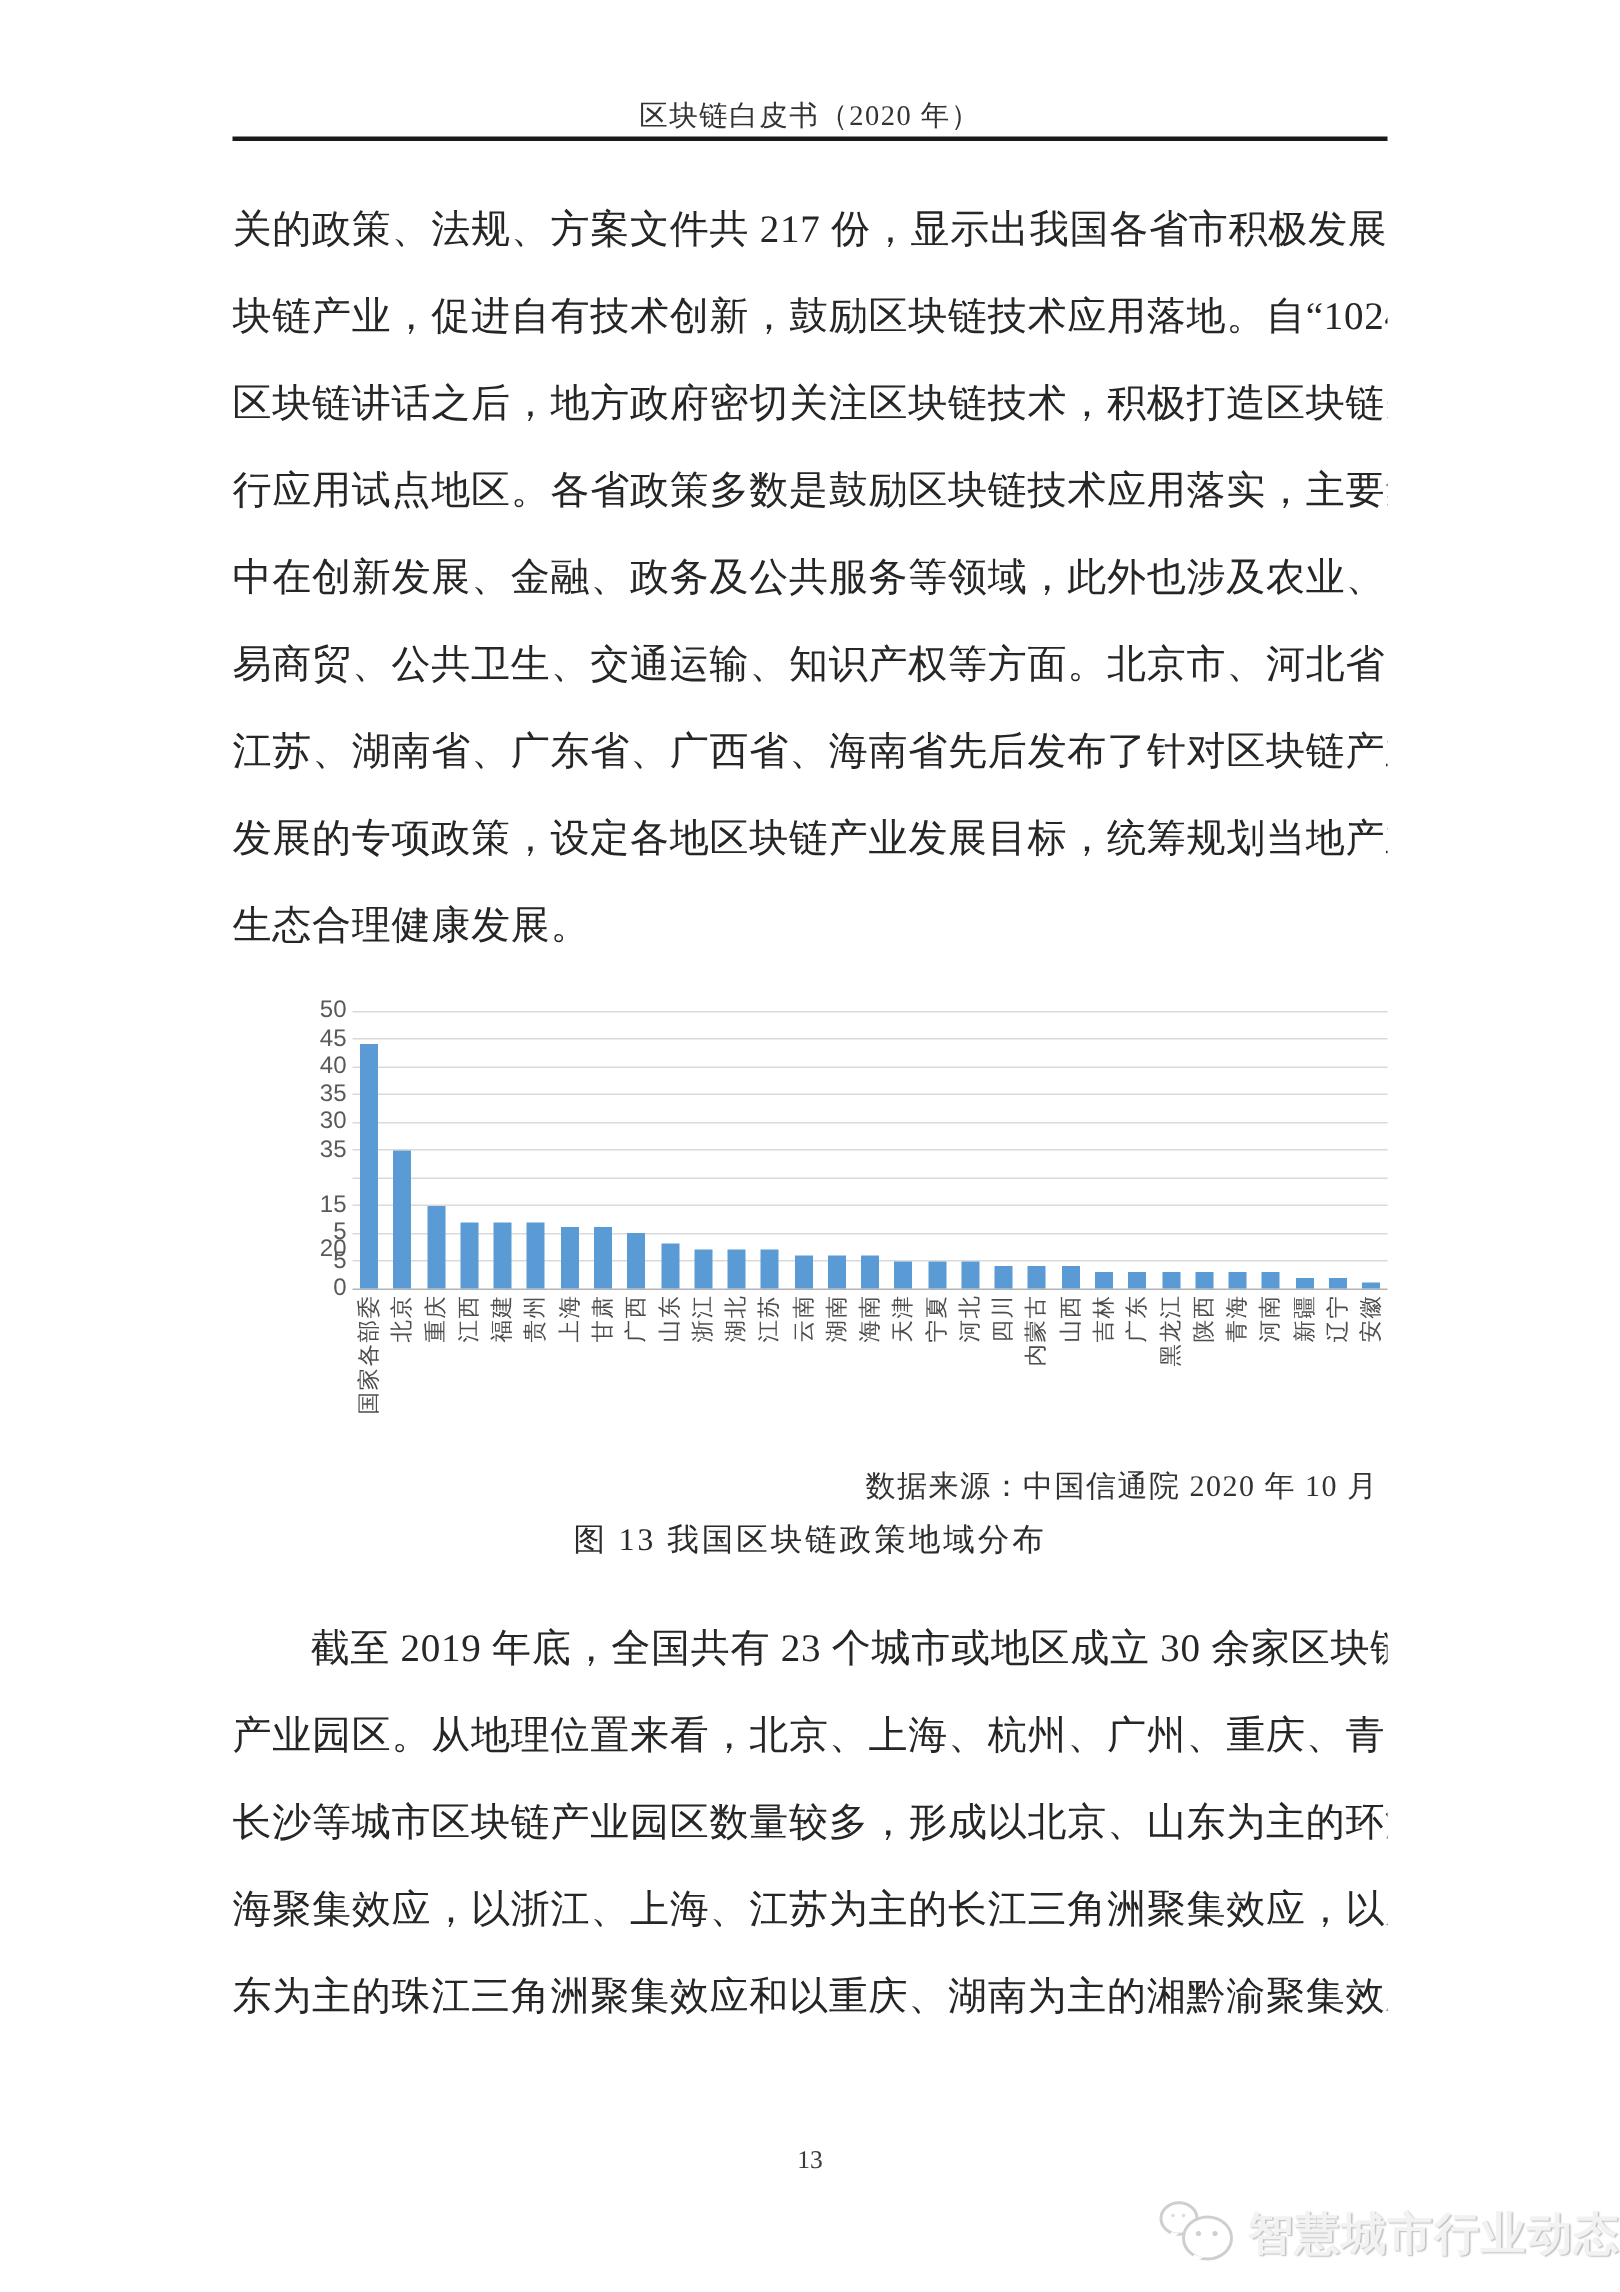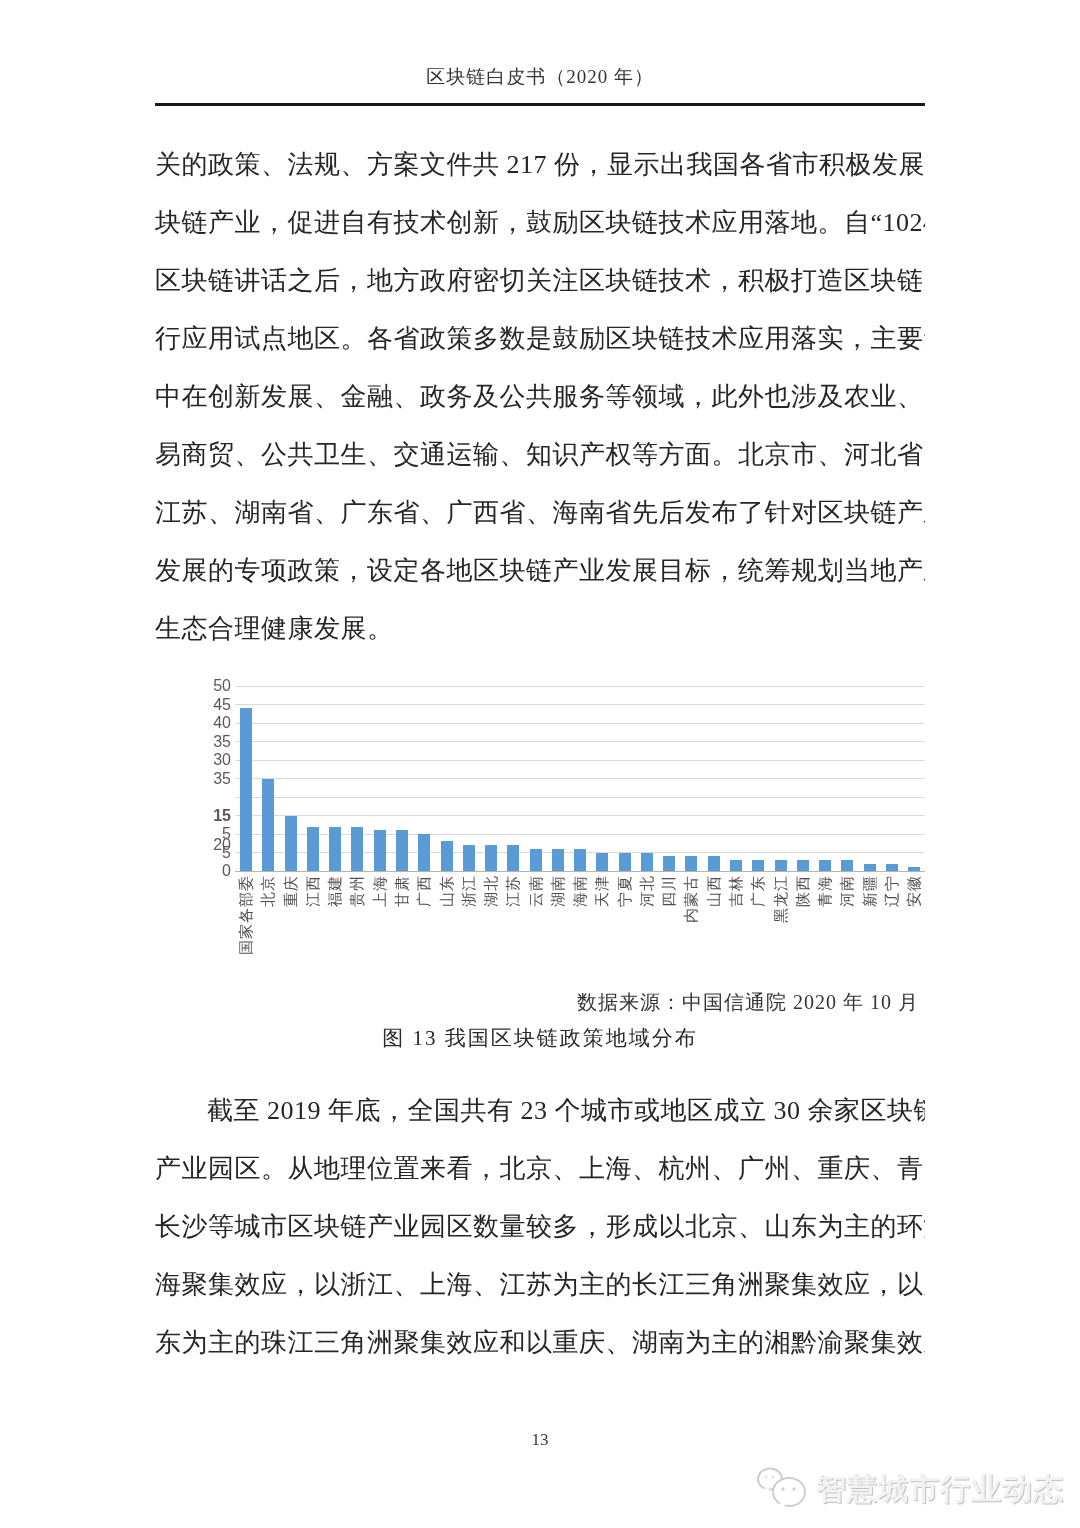--- a/index.html
+++ b/index.html
@@ -7,21 +7,21 @@
     width:1080px;height:1528px;
     background:#ffffff;
     font-family:"Liberation Serif","DejaVu Serif",serif;
     color:#262626;
     position:relative;
     overflow:hidden;
   }
   .page{padding:64px 155px 0 155px;position:relative;}
 
   
-  .doc-header{text-align:center;font-size:19px;color:#333;letter-spacing:1px;padding-bottom:13px;}
+  .doc-header{text-align:center;font-size:19px;color:#333;letter-spacing:1px;padding-bottom:1px;}
   .header-rule{border-bottom:3px solid #1a1a1a;height:0;}
 
   
   .para{margin-top:30px;}
   .bodyline{
     font-size:26px;
     line-height:58px;
     height:58px;
     letter-spacing:0.5px;
     text-align:justify;
@@ -59,21 +59,21 @@
     white-space:nowrap;
     font-size:15px;color:#4d4d4d;letter-spacing:1px;
   }
 
   .source-note{margin-top:16px;text-align:right;font-size:20px;color:#333;padding-right:6px;letter-spacing:1px;}
   .fig-caption{margin-top:8px;text-align:center;font-size:21px;color:#2b2b2b;letter-spacing:2px;}
 
   
   .page-number{position:absolute;left:0;right:0;bottom:78px;text-align:center;font-size:17px;color:#3a3a3a;margin-top:40px;}
   .watermark{
-    position:absolute;right:16px;bottom:16px;
+    position:absolute;right:0;bottom:16px;
     display:flex;align-items:center;gap:6px;
     color:#f2f2f2;
     font-size:30px;font-weight:bold;letter-spacing:1px;
     text-shadow:1px 1px 1px #bdbdbd, -1px -1px 1px #ffffff;
     font-family:"Liberation Sans","DejaVu Sans",sans-serif;
   }
   .watermark svg{display:block;}
 </style>
 </head>
 <body>
@@ -94,21 +94,21 @@
       <div class="bodyline">发展的专项政策，设定各地区块链产业发展目标，统筹规划当地产业</div>
       <div class="bodyline short">生态合理健康发展。</div>
     </div>
 
   <div class="figure-block">
     <div class="chart">
       <div class="yaxis" id="yaxis">
           <span class="ytick" style="top: 100%;">0</span>
           <span class="ytick" style="top: 90%;">5</span>
           <span class="ytick" style="top: 80%;">5</span>
-          <span class="ytick" style="top: 70%; font-weight: bold;">15</span>
+          <span class="ytick" style="top: 70%;">15</span>
           <span class="ytick" style="top: 60%; margin-top: 48px;">20</span>
           <span class="ytick" style="top: 50%;">35</span>
           <span class="ytick" style="top: 40%;">30</span>
           <span class="ytick" style="top: 30%;">35</span>
           <span class="ytick" style="top: 20%;">40</span>
           <span class="ytick" style="top: 10%;">45</span>
           <span class="ytick" style="top: 0%;">50</span>
         </div>
       <div class="plotwrap">
         <div class="plot" id="plot">

